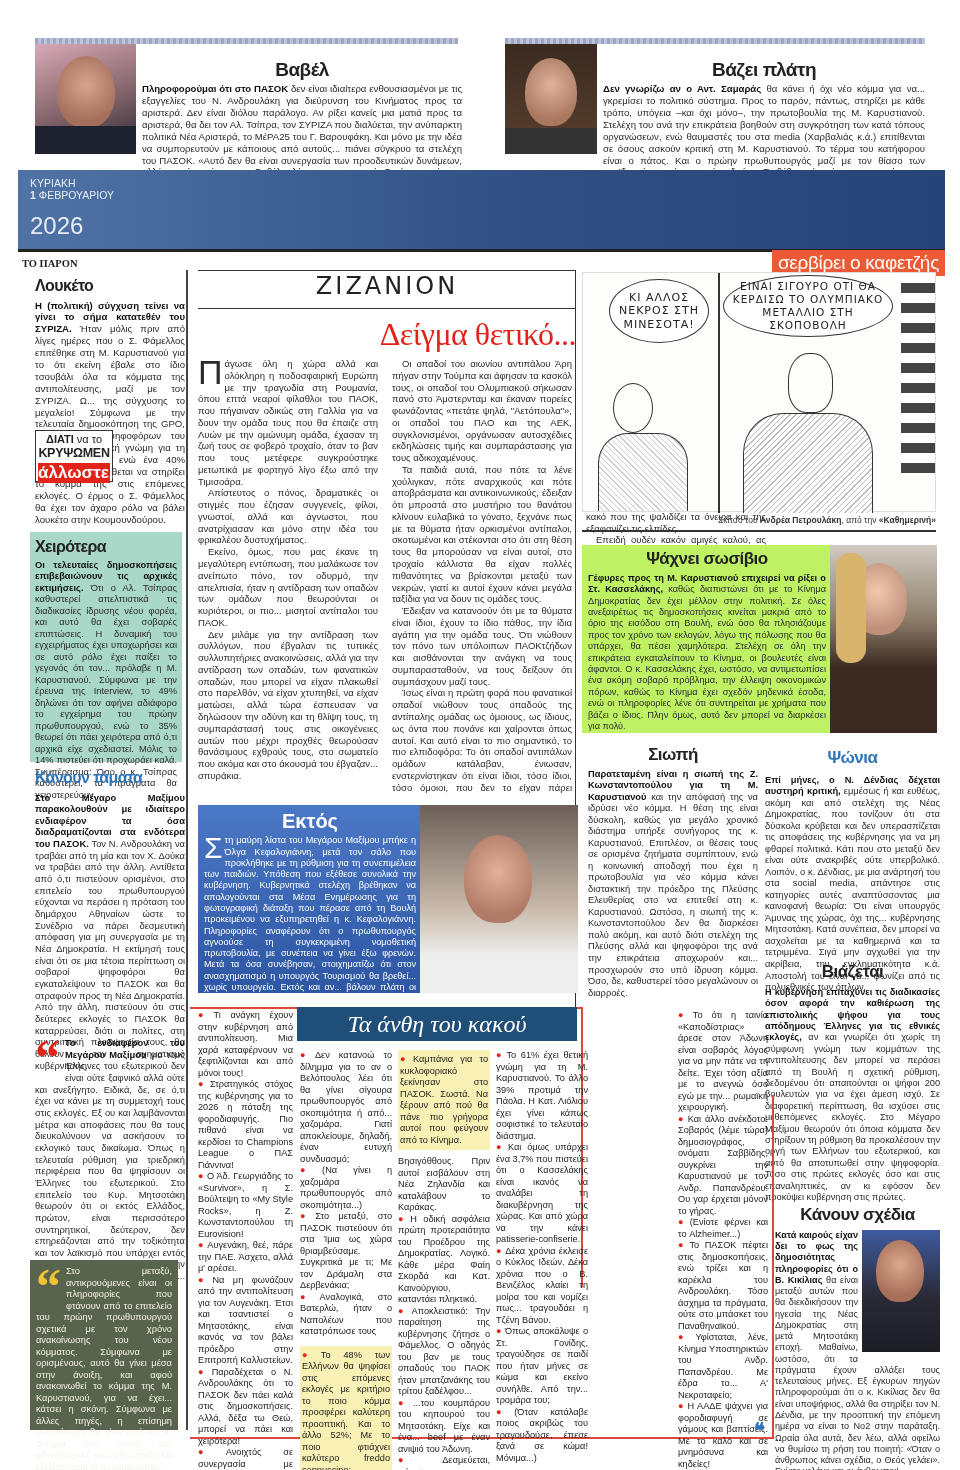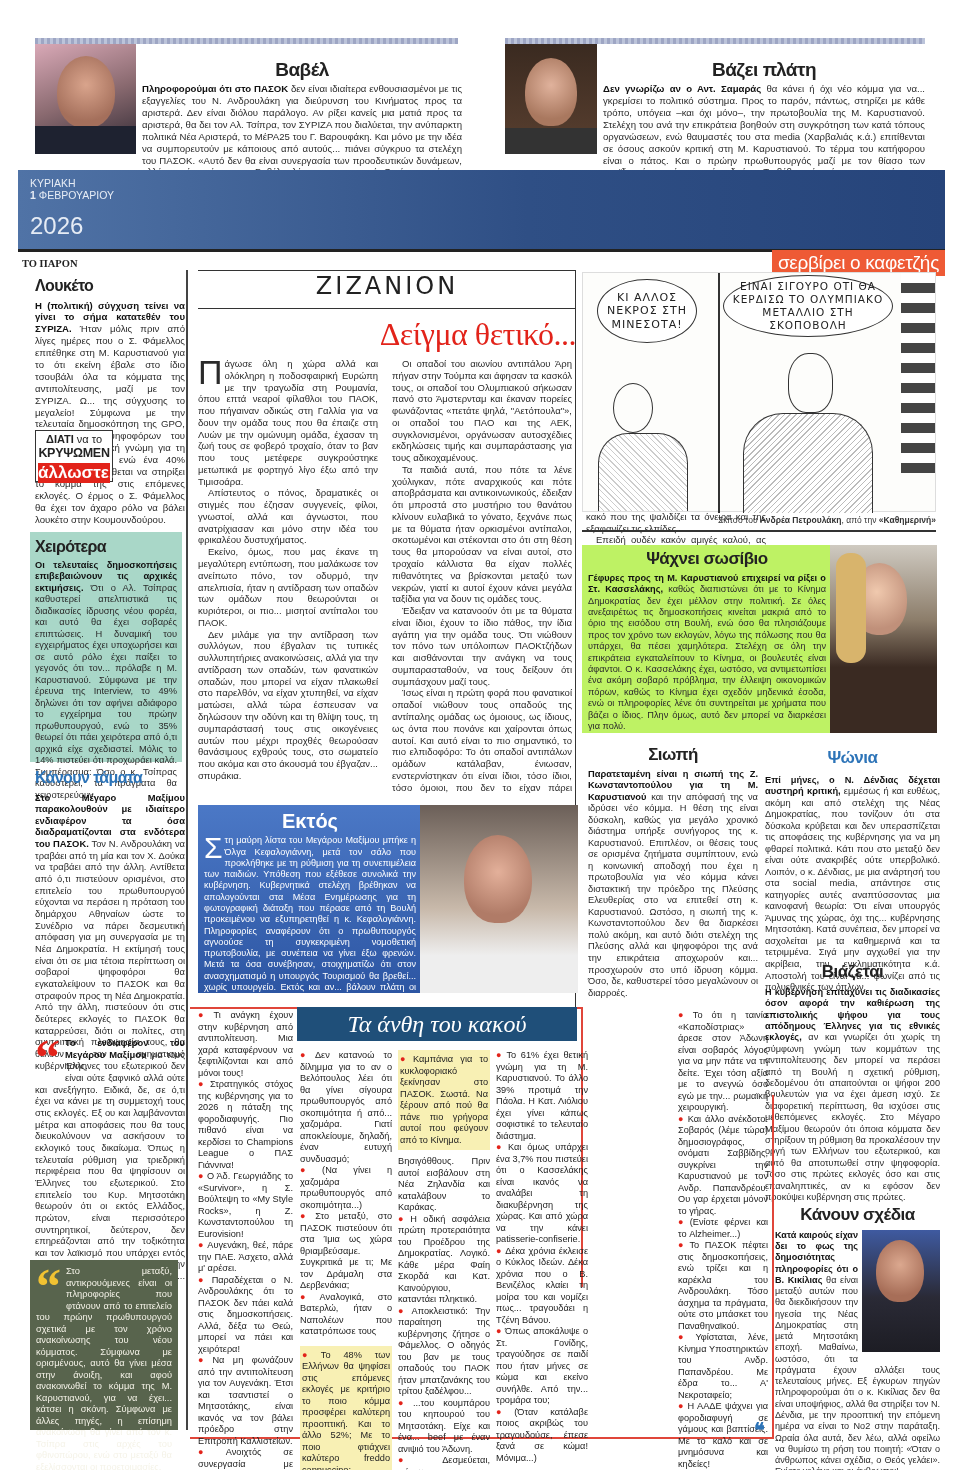--- a/index.html
+++ b/index.html
@@ -135,21 +135,21 @@
   <div style="position:absolute;left:6px;top:4px;width:212px;color:#fff">
     <div style="text-align:center;font-weight:bold;font-size:20px">Εκτός</div>
     <div class="txt" style="color:#fff;font-size:9.1px;margin-top:2px"><span class="dropcap" style="font-size:30px;color:#fff">Σ</span><span>τη μαύρη λίστα του Μεγάρου Μαξίμου μπήκε η Όλγα Κεφαλογιάννη, μετά τον σάλο που προκλήθηκε με τη ρύθμιση για τη συνεπιμέλεια των παιδιών. Υπόθεση που εξέθεσε συνολικά την κυβέρνηση. Κυβερνητικά στελέχη βρέθηκαν να απολογούνται στα Μέσα Ενημέρωσης για τη φωτογραφική διάταξη που πέρασε από τη Βουλή προκειμένου να εξυπηρετηθεί η κ. Κεφαλογιάννη. Πληροφορίες αναφέρουν ότι ο πρωθυπουργός αγνοούσε τη συγκεκριμένη νομοθετική πρωτοβουλία, με συνέπεια να γίνει έξω φρενών. Μετά τα όσα συνέβησαν, στοιχηματίζω ότι στον ανασχηματισμό η υπουργός Τουρισμού θα βρεθεί... χωρίς υπουργείο. Εκτός και αν... βάλουν πλάτη οι γνωστοί οικονομικοί παράγοντες και τη διασώσουν.</span></div>
   </div>
   <div class="ektos-photo">
     <div class="face" style="left:44px;top:30px;width:68px;height:88px;background:radial-gradient(circle at 50% 42%,#e3b09a,#b07b67 70%)"></div>
   </div>
 </div>
 
 <div class="cartoon">
-  <div class="bubble" style="left:14px;top:6px;width:100px;height:64px">ΚΙ ΑΛΛΟΣ ΝΕΚΡΟΣ ΣΤΗ ΜΙΝΕΣΟΤΑ!</div>
+  <div class="bubble" style="left:26px;top:6px;width:100px;height:64px">ΚΙ ΑΛΛΟΣ ΝΕΚΡΟΣ ΣΤΗ ΜΙΝΕΣΟΤΑ!</div>
   <div class="bubble" style="left:140px;top:2px;width:170px;height:62px;font-size:10.5px">ΕΙΝΑΙ ΣΙΓΟΥΡΟ ΟΤΙ ΘΑ ΚΕΡΔΙΣΩ ΤΟ ΟΛΥΜΠΙΑΚΟ ΜΕΤΑΛΛΙΟ ΣΤΗ ΣΚΟΠΟΒΟΛΗ</div>
   <div style="position:absolute;left:135px;top:0;width:1.5px;height:240px;background:#333"></div>
   <div style="position:absolute;left:30px;top:110px;width:40px;height:50px;border:1.5px solid #333;border-radius:50%"></div>
   <div style="position:absolute;left:15px;top:160px;width:90px;height:78px;border:1.5px solid #333;border-bottom:none;border-radius:30px 30px 0 0;background:repeating-linear-gradient(45deg,#fff 0 3px,#ccc 3px 4px)"></div>
   <div style="position:absolute;left:205px;top:80px;width:45px;height:60px;border:1.5px solid #333;border-radius:45% 45% 40% 40%"></div>
   <div style="position:absolute;left:160px;top:140px;width:130px;height:100px;border:1.5px solid #333;border-bottom:none;border-radius:40px 40px 0 0;background:repeating-linear-gradient(-45deg,#fff 0 3px,#bbb 3px 4px)"></div>
   <div style="position:absolute;left:318px;top:0;width:34px;height:200px;background:repeating-linear-gradient(180deg,#fff 0 10px,#444 10px 20px)"></div>
 </div>
 <div class="abs" style="left:620px;top:515px;width:316px;text-align:right;font-size:8.5px;color:#333"><span>Σκίτσο του </span><b>Ανδρέα Πετρουλάκη</b><span>, από την </span><b>«Καθημερινή»</b></div>
 <div class="hrule" style="left:582px;top:530px;width:354px;height:1.5px;background:#333"></div>
@@ -191,22 +191,22 @@
 <div class="kakou"></div>
 <div class="kakou-head">Τα άνθη του κακού</div>
 <div class="red-right"></div>
 <div class="red-bottom"></div>
 
 <div class="abs" style="left:198px;top:1010px;width:95px">
   <div class="bl"><span class="dot">●</span><span>Τι ανάγκη έχουν στην κυβέρνηση από αντιπολίτευση. Μια χαρά καταφέρνουν να ξεφτιλίζονται και από μόνοι τους!</span></div>
   <div class="bl"><span class="dot">●</span><span>Στρατηγικός στόχος της κυβέρνησης για το 2026 η πάταξη της φοροδιαφυγής. Πιο πιθανό είναι να κερδίσει το Champions League ο ΠΑΣ Γιάννινα!</span></div>
   <div class="bl"><span class="dot">●</span><span>Ο Άδ. Γεωργιάδης το «Survivor», η Σ. Βούλτεψη το «My Style Rocks», η Ζ. Κωνσταντοπούλου τη Eurovision!</span></div>
   <div class="bl"><span class="dot">●</span><span>Αυγενάκη, θεέ, πάρε την ΠΑΕ. Άσχετο, αλλά μ' αρέσει.</span></div>
+  <div class="bl"><span class="dot">●</span><span>Να μη φωνάζουν από την αντιπολίτευση για τον Αυγενάκη. Έτσι και τσαντιστεί ο Μητσοτάκης, είναι ικανός να τον βάλει πρόεδρο στην Επιτροπή Καλλιστείων.</span></div>
   <div class="bl"><span class="dot">●</span><span>Παραδέχεται ο Ν. Ανδρουλάκης ότι το ΠΑΣΟΚ δεν πάει καλά στις δημοσκοπήσεις. Αλλά, δέξα τω Θεώ, μπορεί να πάει και χειρότερα!</span></div>
-  <div class="bl"><span class="dot">●</span><span>Να μη φωνάζουν από την αντιπολίτευση για τον Αυγενάκη. Έτσι και τσαντιστεί ο Μητσοτάκης, είναι ικανός να τον βάλει πρόεδρο στην Επιτροπή Καλλιστείων.</span></div>
   <div class="bl"><span class="dot">●</span><span>Ανοιχτός σε συνεργασία με ΠΑΣΟΚ, Τσίπρα, Νέα Αριστερά δηλώνει ο Φάμελλος. Το συζητάει για Π. Κιάμο και Κατ. Στανίση.</span></div>
 
 </div>
 
 <div class="abs" style="left:300px;top:1050px;width:92px">
   <div class="bl"><span class="dot">●</span><span>Δεν κατανοώ το δίλημμα για το αν ο Βελόπουλος λέει ότι θα γίνει σίγουρα πρωθυπουργός από σκοπιμότητα ή από... χαζομάρα. Γιατί αποκλείουμε, δηλαδή, έναν ευτυχή συνδυασμό;</span></div>
   <div class="bl"><span class="dot">●</span><span>(Να γίνει η χαζομάρα πρωθυπουργός από σκοπιμότητα...)</span></div>
   <div class="bl"><span class="dot">●</span><span>Στο μεταξύ, στο ΠΑΣΟΚ πιστεύουν ότι στα Ίμια ως χώρα θριαμβεύσαμε. Συγκριτικά με τι; Με τον Δράμαλη στα Δερβενάκια;</span></div>
   <div class="bl"><span class="dot">●</span><span>Αναλογικά, στο Βατερλώ, ήταν ο Ναπολέων που κατατρόπωσε τους</span></div>
   <div class="bl yb" style="margin-top:8px;padding:4px 2px"><span class="dot">●</span><span>Το 48% των Ελλήνων θα ψηφίσει στις επόμενες εκλογές με κριτήριο το ποιο κόμμα προσφέρει καλύτερη προοπτική. Και το άλλο 52%; Με το ποιο φτιάχνει καλύτερο freddo cappuccino;</span></div>

